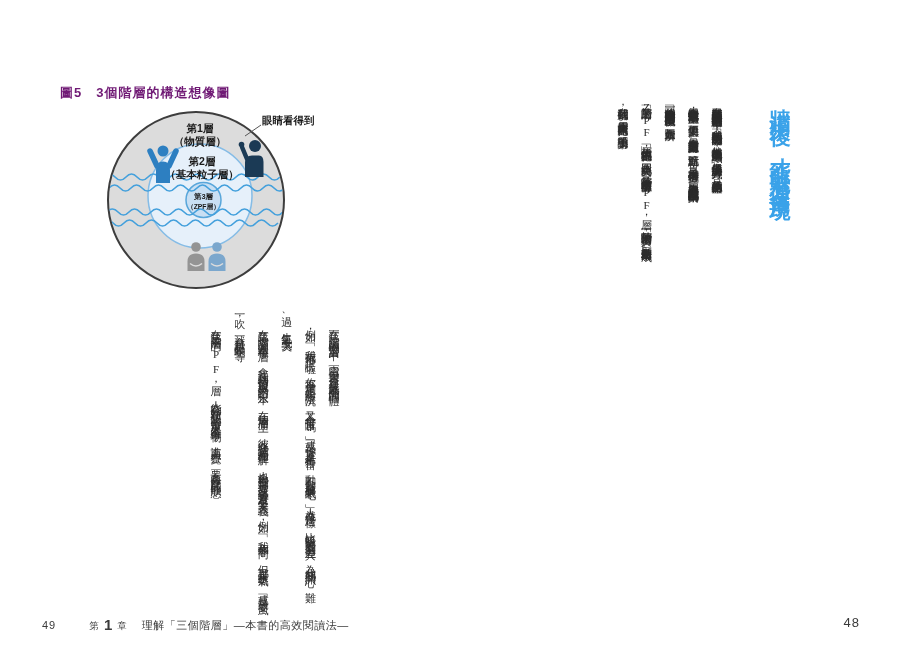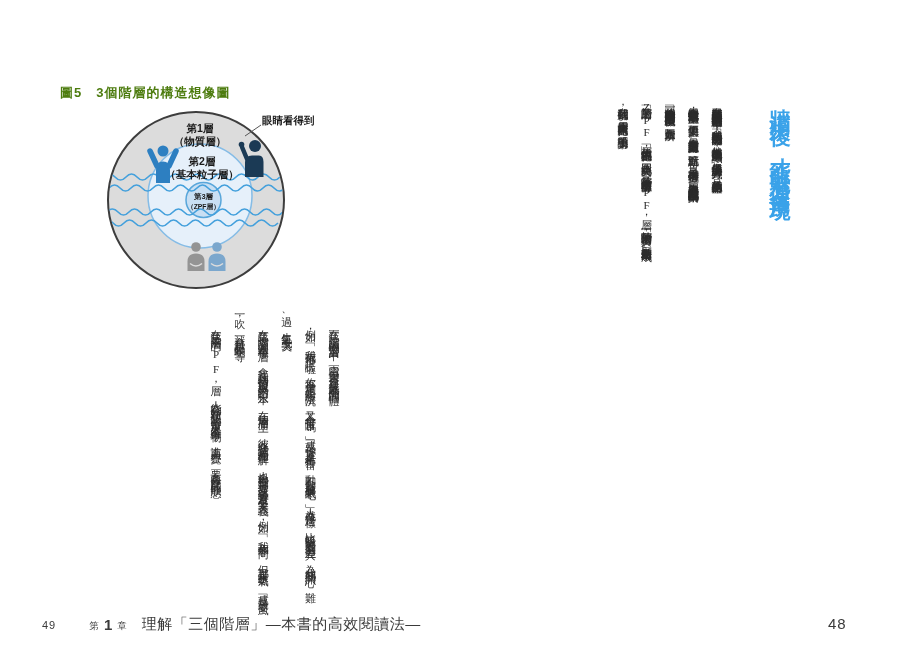--- a/index.html
+++ b/index.html
@@ -19,39 +19,39 @@
   #right-body{
     left:514px;top:87px;width:214px;height:458px;
     font-size:11px;line-height:23.5px;letter-spacing:0.4px;color:#2b2b2b;
   }
   #right-body p{margin:0;text-indent:11.5px;}
 
   
   #figure-caption{
     left:60px;top:84px;
     font-family:"Liberation Sans", sans-serif;font-weight:bold;
-    font-size:13px;color:#4d7c0f;letter-spacing:1px;
+    font-size:13px;color:#701a75;letter-spacing:1px;
   }
   #diagram{left:90px;top:100px;}
   #left-body{
     left:23px;top:308px;width:322px;height:292px;
     font-size:11px;line-height:23.6px;letter-spacing:2.2px;color:#2b2b2b;
   }
   #left-body p{margin:0;text-indent:13px;}
 
   
   .footer{
     top:615px;font-family:"Liberation Sans", sans-serif;color:#3a3a3a;
   }
   #footer-left{left:42px;width:420px;font-size:11px;}
   #footer-left .pagenum{font-size:11px;letter-spacing:1px;margin-right:30px;}
   #footer-left .ch-small{font-size:9.5px;}
   #footer-left .ch-num{font-size:15px;font-weight:bold;margin:0 2px;position:relative;top:1px;}
-  #footer-left .ch-title{font-size:15px;margin-left:12px;letter-spacing:0.5px;}
-  #footer-right{left:828px;width:32px;text-align:left;font-size:15px;letter-spacing:1px;}
+  #footer-left .ch-title{font-size:11px;margin-left:12px;letter-spacing:0.5px;}
+  #footer-right{left:828px;width:32px;text-align:right;font-size:13px;letter-spacing:1px;}
 
   
   .dg-label{font-family:"Liberation Sans", sans-serif;font-weight:bold;fill:#1a1a1a;}
   .dg-l12{font-size:10.5px;}
   .dg-l3a{font-size:7.5px;}
   .dg-l3b{font-size:6.8px;}
   .dg-ann{font-size:10.5px;}
 </style>
 </head>
 <body>

